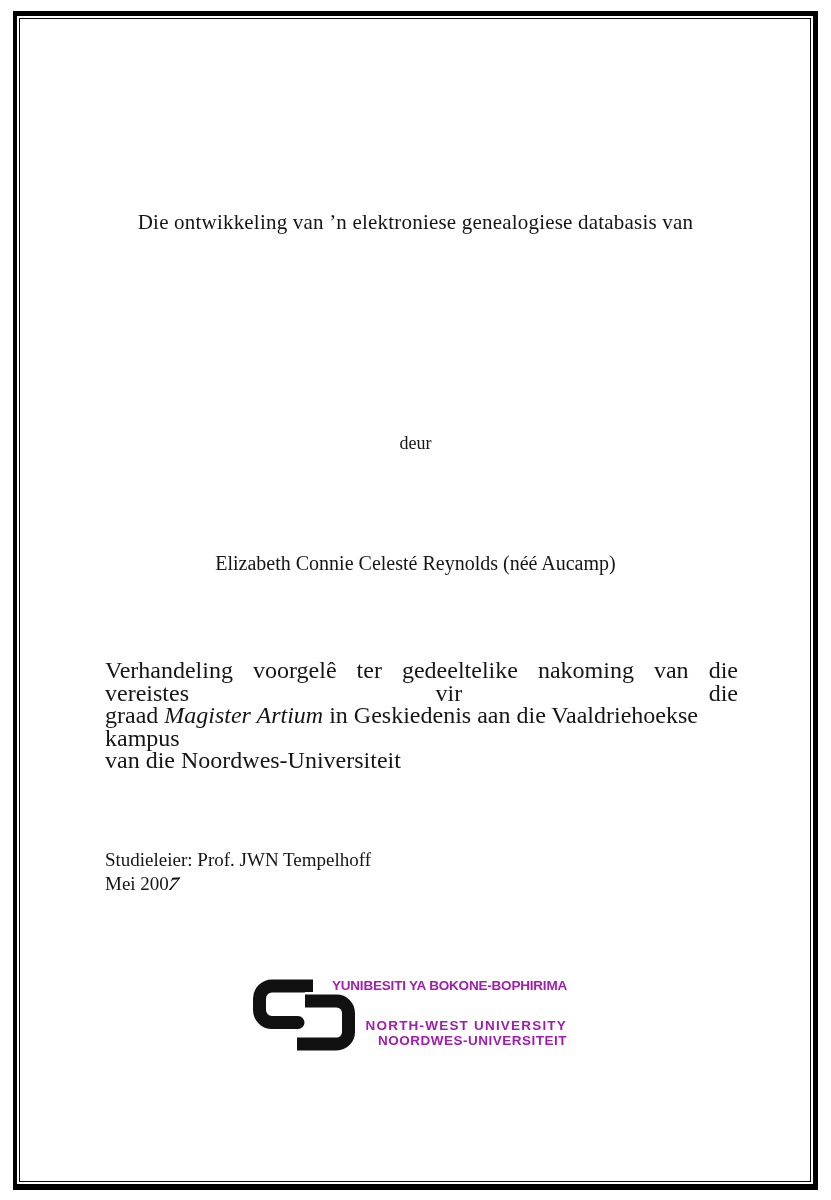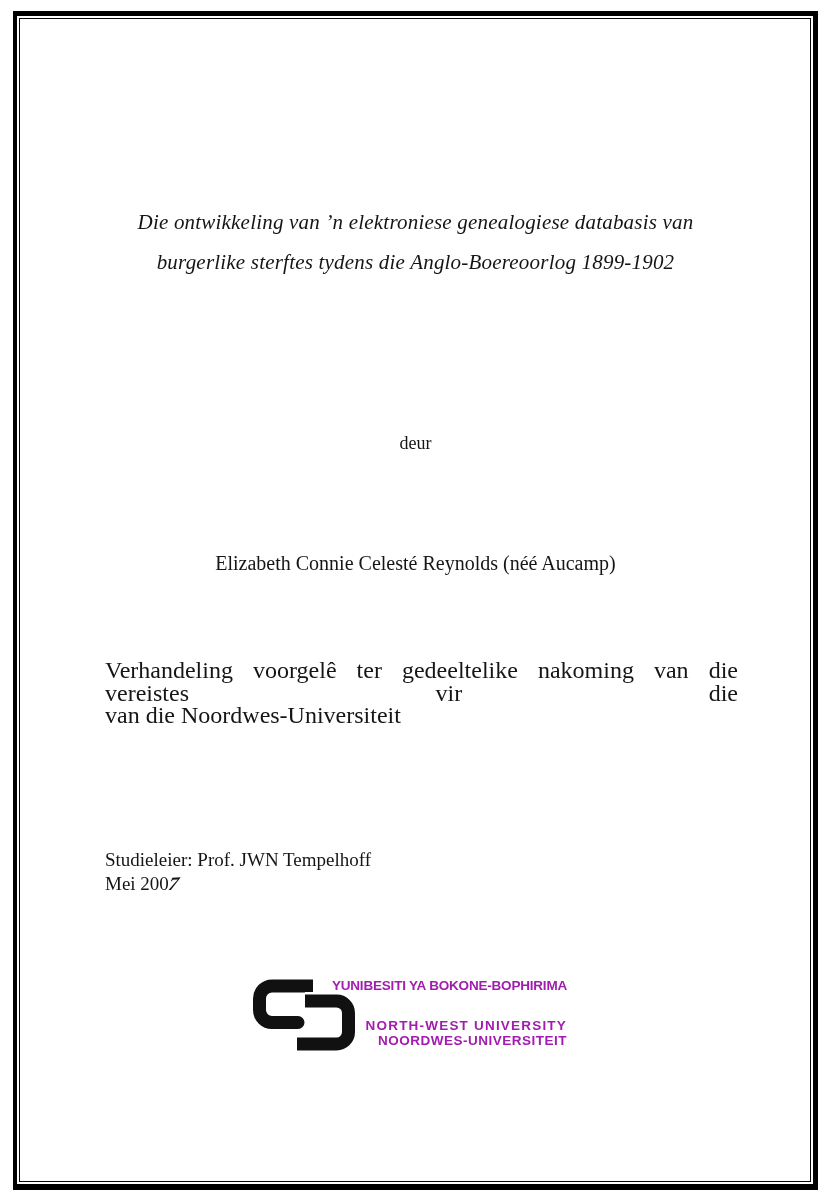--- a/index.html
+++ b/index.html
@@ -36,21 +36,20 @@
     border: 1px solid #0a0a0a;
   }
   .title-block {
     position: absolute;
     left: 0; top: 202px;
     width: 100%;
     text-align: center;
     font-size: 21px;
     line-height: 40px;
     letter-spacing: 0.2px;
-    font-style: italic;
   }
   .byline {
     position: absolute;
     left: 0; top: 433px;
     width: 100%;
     text-align: center;
     font-size: 18px;
   }
   .author {
     position: absolute;
@@ -106,29 +105,29 @@
 </head>
 <body>
 
 <div class="page">
 
   <div class="frame-outer"></div>
   <div class="frame-inner"></div>
 
   <div class="title-block">
     <div>Die ontwikkeling van ’n elektroniese genealogiese databasis van</div>
-    <div>burgerlike sterftes tydens die Anglo-Boereoorlog 1899-1902</div>
   </div>
 
   <div class="byline">deur</div>
 
   <div class="author">Elizabeth Connie Celesté Reynolds (néé Aucamp)</div>
 
   <div class="submission">
     <div class="just">Verhandeling voorgelê ter gedeeltelike nakoming van die vereistes vir die</div>
+    <div><span>graad </span><span class="italic">Magister Artium</span><span> in Geskiedenis aan die Vaaldriehoekse kampus</span></div>
     <div>van die Noordwes-Universiteit</div>
   </div>
 
   <div class="supervisor-block">
     <div>Studieleier: Prof. JWN Tempelhoff</div>
     <div><span>Mei 200</span><span class="odd-seven">7</span></div>
   </div>
 
   <svg class="logo-mark" viewBox="0 0 102 73" xmlns="http://www.w3.org/2000/svg" aria-hidden="true">
 

